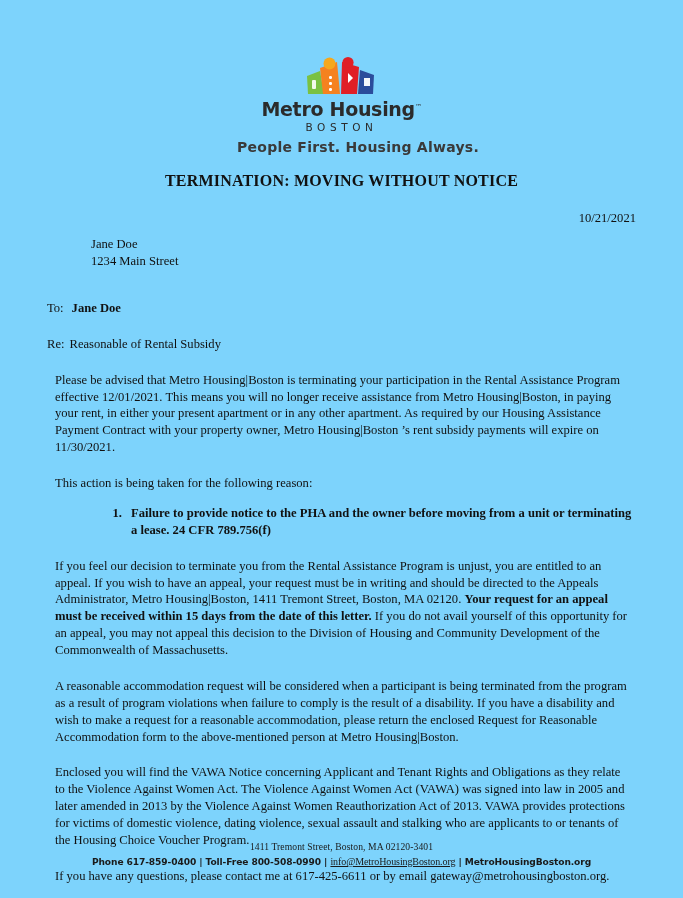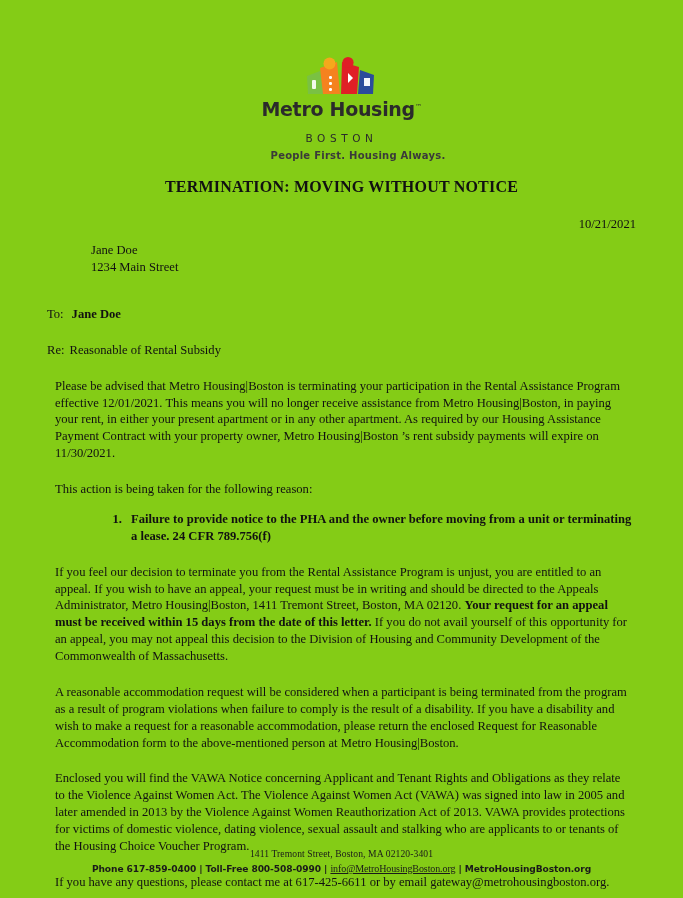--- a/index.html
+++ b/index.html
@@ -11,21 +11,21 @@
     width: 683px;
     height: 898px;
     position: relative;
     font-family: "Liberation Serif", "DejaVu Serif", serif;
     color: #111111;
     overflow: hidden;
   }
   .page {
     position: absolute;
     inset: 0;
-    background: #84cc16;
+    background: #7dd3fc;
     padding: 0;
   }
 
   
   .logo-block {
     width: 100%;
     text-align: center;
     padding-top: 56px;
   }
   .logo-mark {
@@ -47,27 +47,27 @@
     font-size: 7px;
     vertical-align: super;
     font-weight: normal;
   }
   .logo-sub {
     font-family: "DejaVu Sans", "Liberation Sans", sans-serif;
     font-weight: normal;
     font-size: 10.5px;
     letter-spacing: 4.6px;
     color: #2b2b2b;
-    margin-top: 13px;
+    margin-top: 2px;
     line-height: 1.1;
   }
   .logo-tagline {
     font-family: "DejaVu Sans", "Liberation Sans", sans-serif;
     font-weight: bold;
-    font-size: 10px;
+    font-size: 14px;
     letter-spacing: 0.25px;
     color: #3a3a3a;
     margin-top: 5px;
     margin-left: 33px;
   }
 
   
   .doc-title {
     text-align: center;
     font-weight: bold;
@@ -119,21 +119,21 @@
     padding-left: 6px;
   }
 
   b.strong { font-weight: bold; }
 
   
   .footer {
     position: absolute;
     left: 0;
     right: 0;
-    bottom: 24px;
+    bottom: 31px;
     text-align: center;
   }
   .footer-addr {
     font-size: 9.6px;
     color: #1a1a1a;
     letter-spacing: 0.1px;
   }
   .footer-contact {
     margin-top: 4px;
     font-size: 9.1px;

